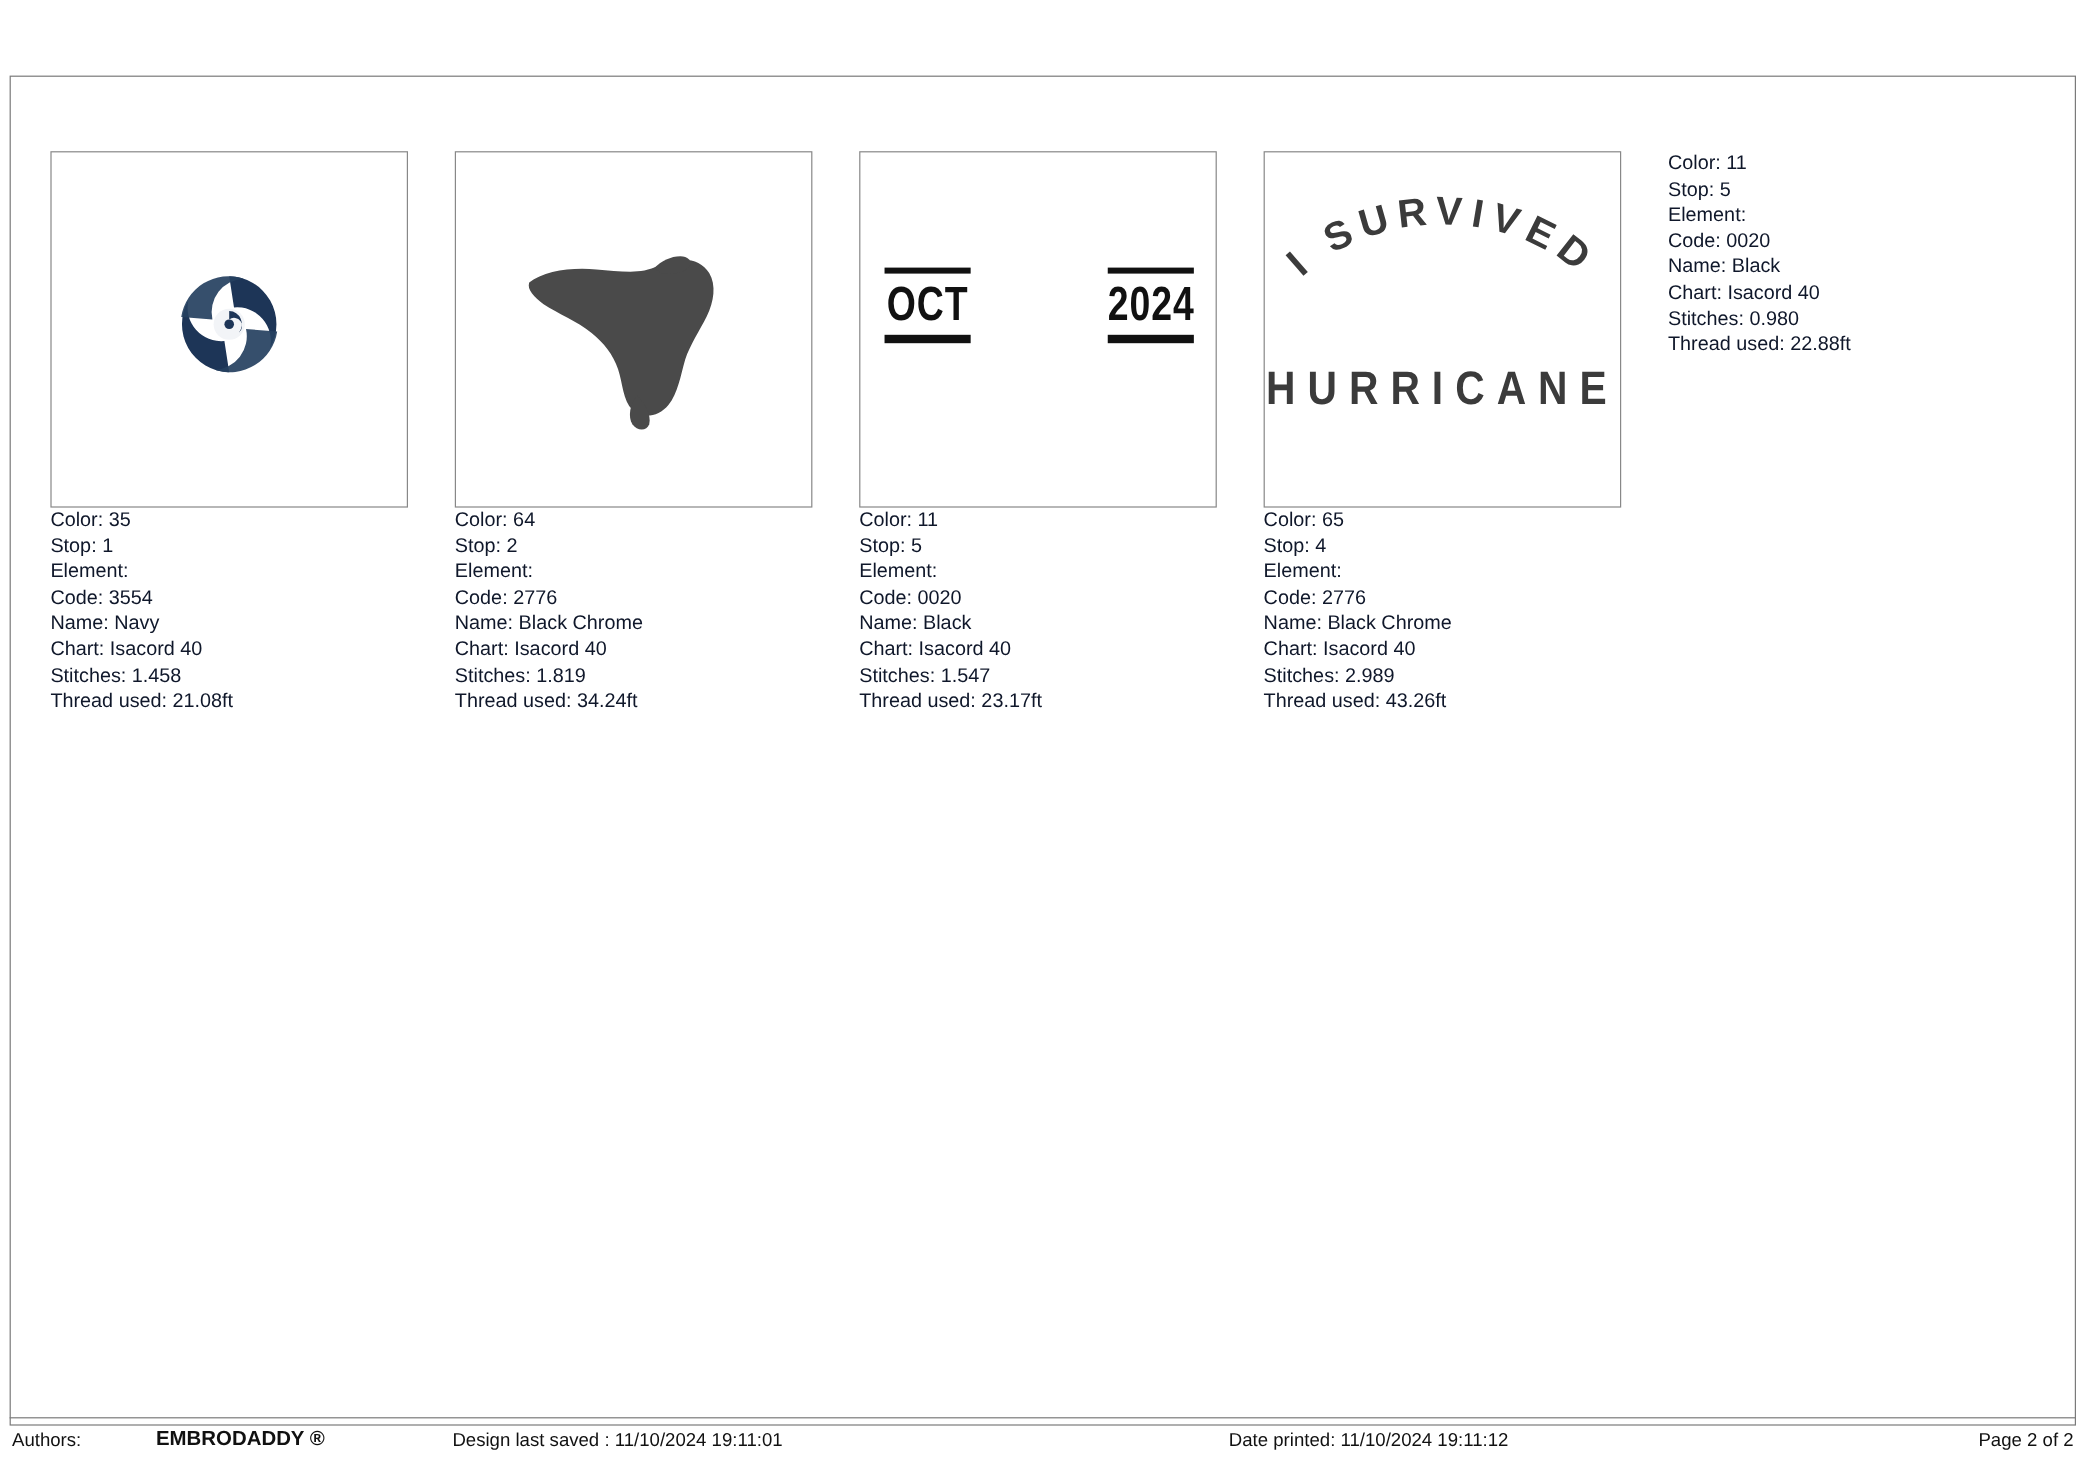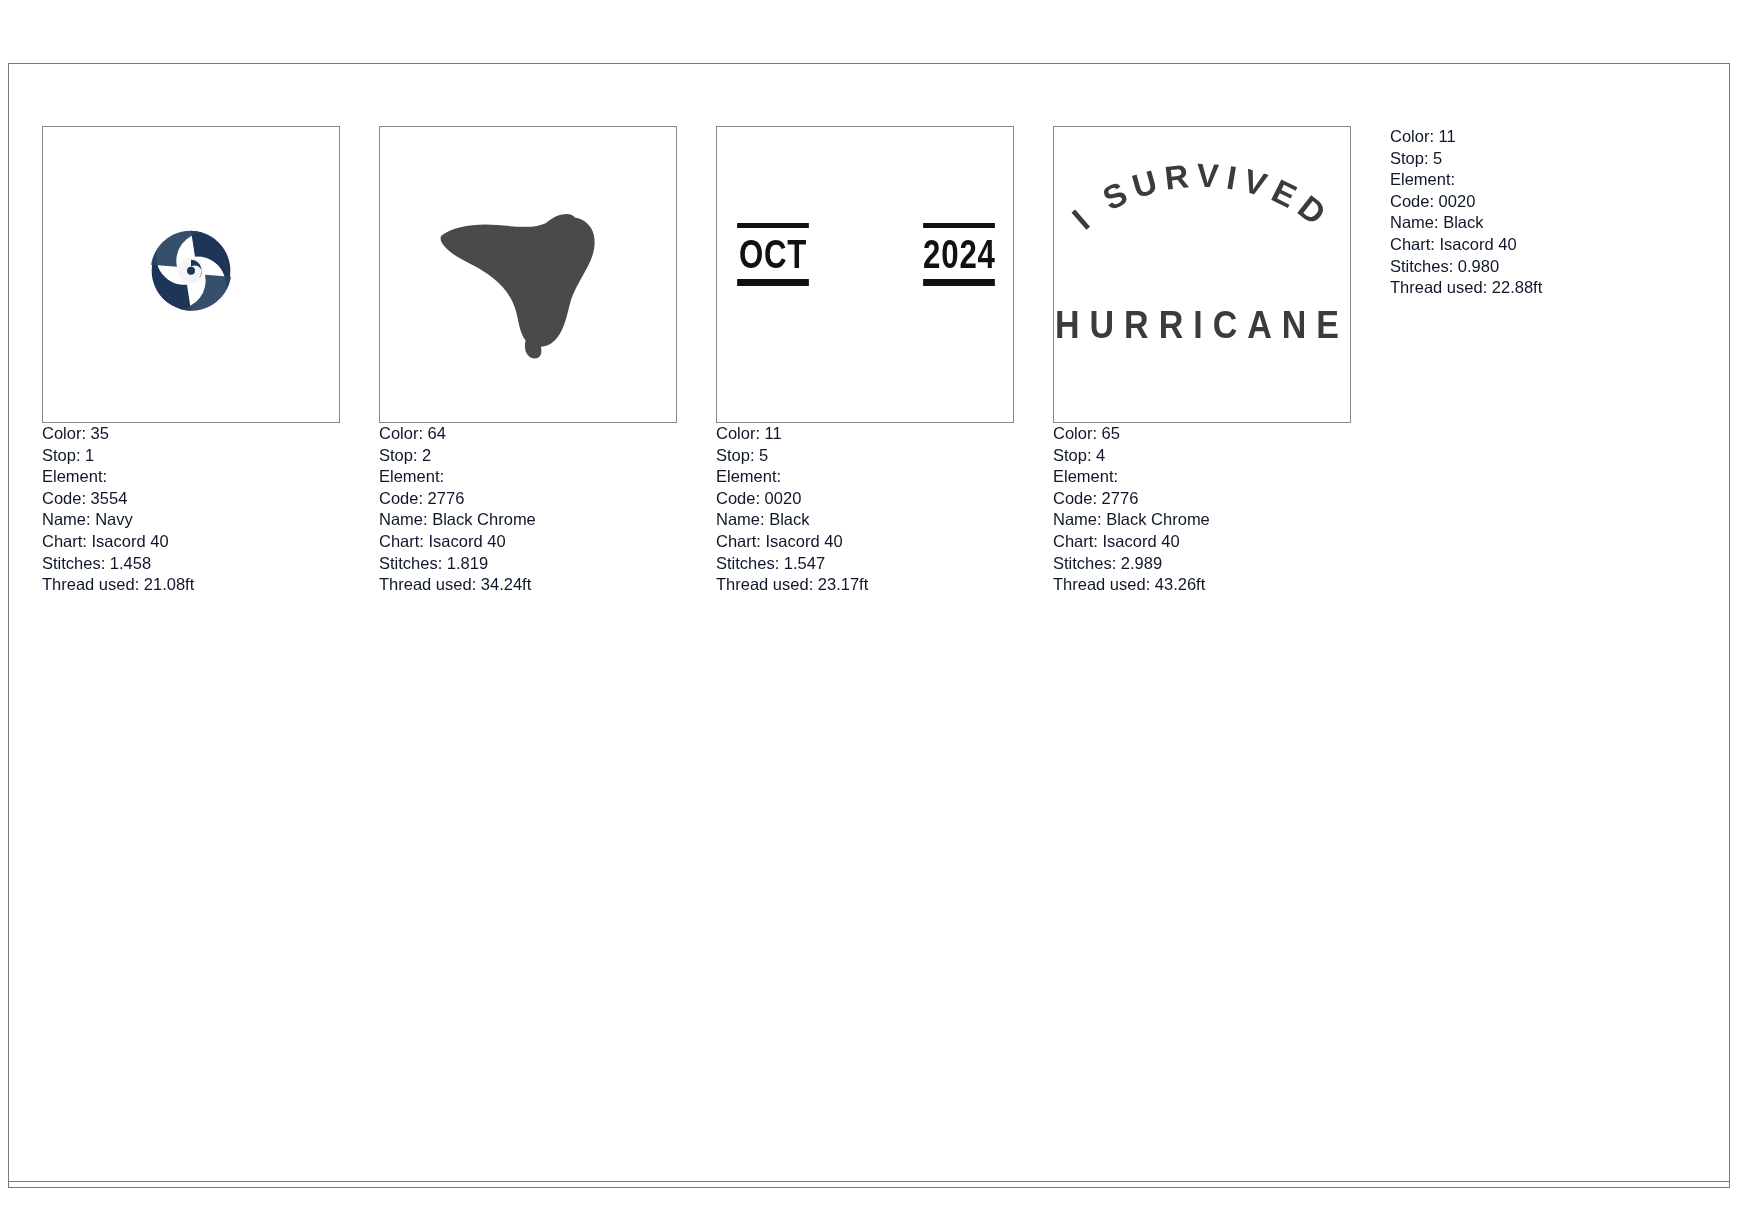--- a/index.html
+++ b/index.html
@@ -321,14 +321,21 @@
           <div>Chart: Isacord 40</div>
           <div>Stitches: 0.980</div>
           <div>Thread used: 22.88ft</div>
         </div>
       </div>
 
     </div>
   </div>
 
   <div class="footer-rule"></div>
+  <div class="footer">
+    <span class="f-authors">Authors:</span>
+    <span class="f-brand">EMBRODADDY ®</span>
+    <span class="f-saved">Design last saved : 11/10/2024 19:11:01</span>
+    <span class="f-printed">Date printed: 11/10/2024 19:11:12</span>
+    <span class="f-page">Page 2 of 2</span>
+  </div>
 
 </div>
 
 </body></html>

